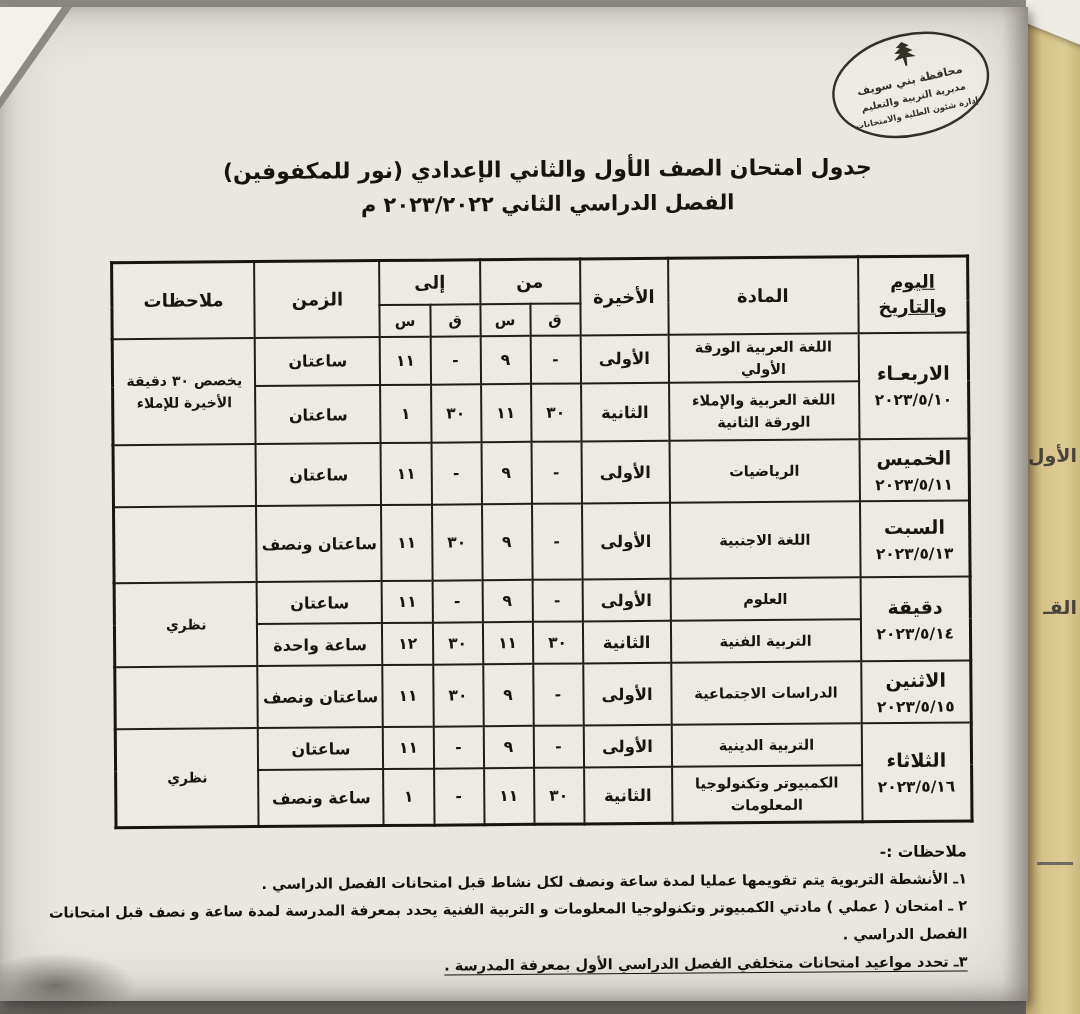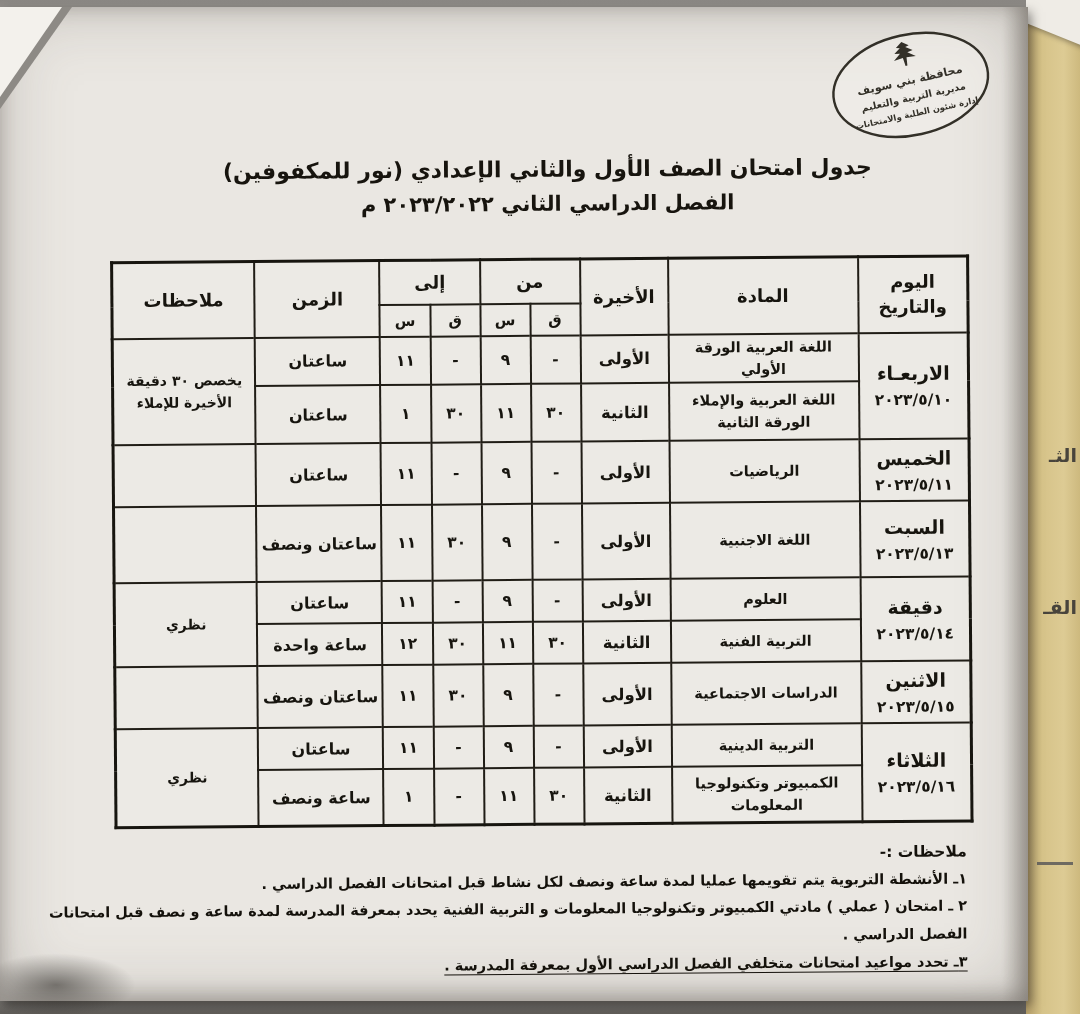--- a/index.html
+++ b/index.html
@@ -75,21 +75,21 @@
     border-collapse: collapse; table-layout: fixed; width: 856px;
     border: 3px solid #17150f; background: rgba(255,255,255,.12);
   }
   .exam-table th, .exam-table td {
     border: 2px solid #201d16;
     text-align: center; vertical-align: middle;
     font-weight: bold; color: #17150f; padding: 1px 3px;
   }
   .head-row th { font-size: 18px; height: 44px; }
   .sub-row th { font-size: 15px; height: 32px; }
-  .h-day { font-size: 18px; line-height: 1.35; }
+  .h-day { font-size: 18px; line-height: 1.35; text-decoration: underline; }
 
   tr.r0 { height: 48px; } tr.r1 { height: 58px; } tr.r2 { height: 62px; }
   tr.r3 { height: 76px; } tr.r4 { height: 42px; } tr.r5 { height: 42px; }
   tr.r6 { height: 62px; } tr.r7 { height: 42px; } tr.r8 { height: 56px; }
 
   .c-day .day-name { display: block; font-size: 19px; }
   .c-day .day-date { display: block; font-size: 15.5px; margin-top: 7px; }
   .c-subject { font-size: 14.5px; line-height: 1.55; }
   .c-period { font-size: 16.5px; }
   .c-num { font-size: 15.5px; }
@@ -102,21 +102,21 @@
   .fn-item { font-size: 14.5px; font-weight: bold; line-height: 1.9; }
   .fn-item.u { text-decoration: underline; text-underline-offset: 4px; }
 </style>
 </head>
 <body>
 
 <div class="canvas">
 
   <div class="side-strip">
     <div class="strip-corner"></div>
-    <div class="frag frag1">الثـ</div>
+    <div class="frag frag1">الأول</div>
     <div class="frag frag2">القـ</div>
     <div class="strip-dash"></div>
   </div>
 
   <div class="paper">
     <div class="paper-edge-right"></div>
     <div class="corner-shadow"></div>
     <div class="corner-sliver"></div>
 
     <div class="content">

